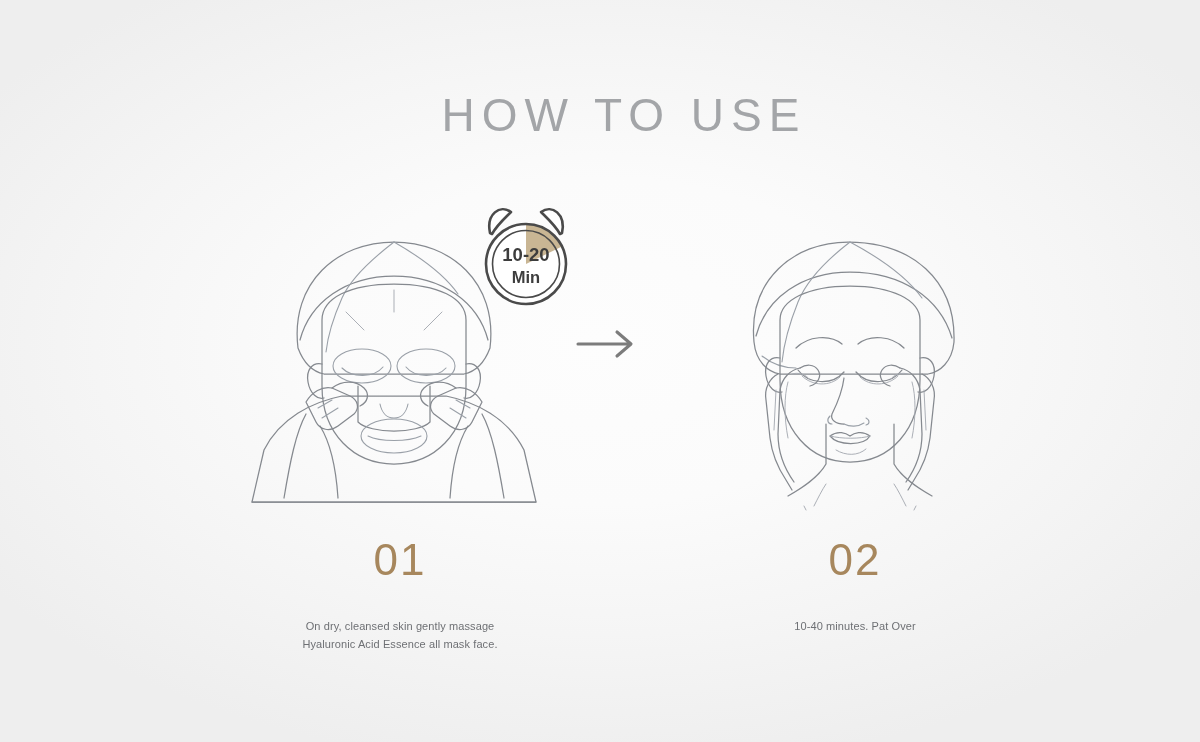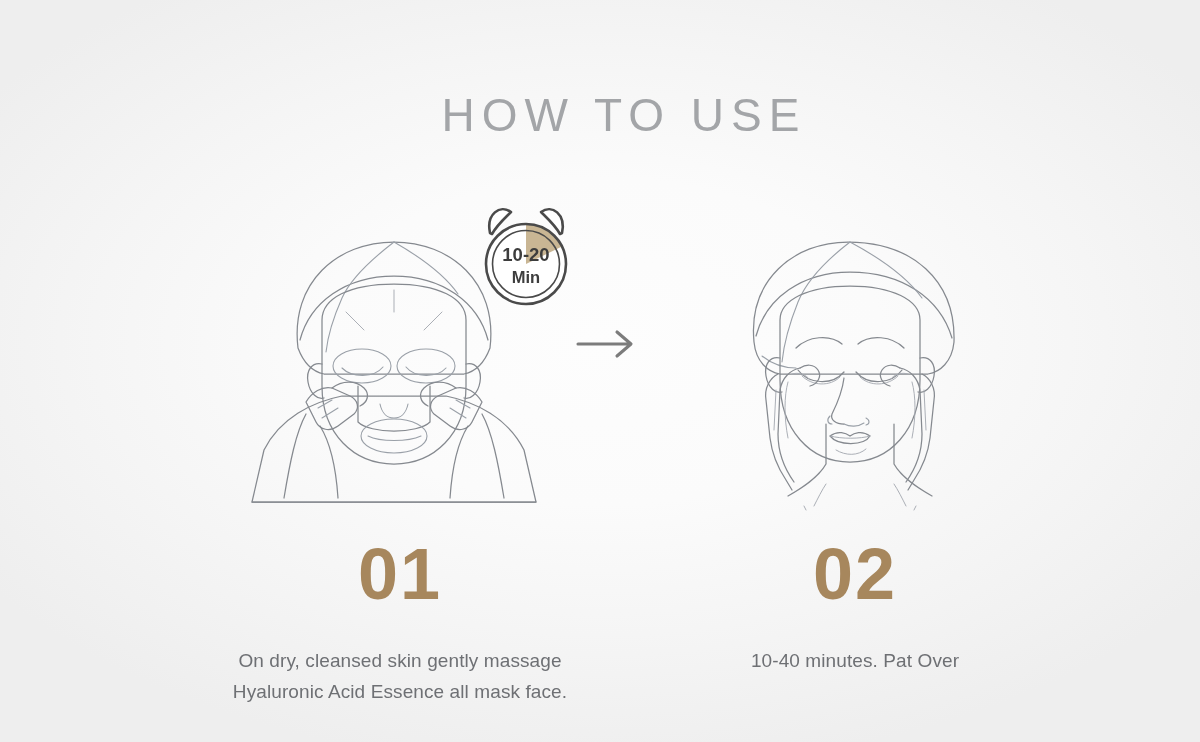--- a/index.html
+++ b/index.html
@@ -67,30 +67,30 @@
   
   .step {
     position: absolute;
     top: 538px;
     text-align: center;
   }
   .step-1 { left: 150px; width: 500px; }
   .step-2 { left: 620px; width: 470px; }
 
   .step-num {
-    font-size: 72px;
-    font-weight: 700;
+    font-size: 44px;
+    font-weight: 400;
     letter-spacing: 2px;
     color: #a7875d;
     line-height: 1;
   }
 
   .step-caption {
     margin-top: 36px;
-    font-size: 19px;
+    font-size: 11px;
     font-weight: 400;
     line-height: 1.62;
     color: #6e7074;
     letter-spacing: 0.1px;
   }
   .step-caption span { display: block; }
 
   svg { display: block; overflow: visible; }
   .ln {
     fill: none;

